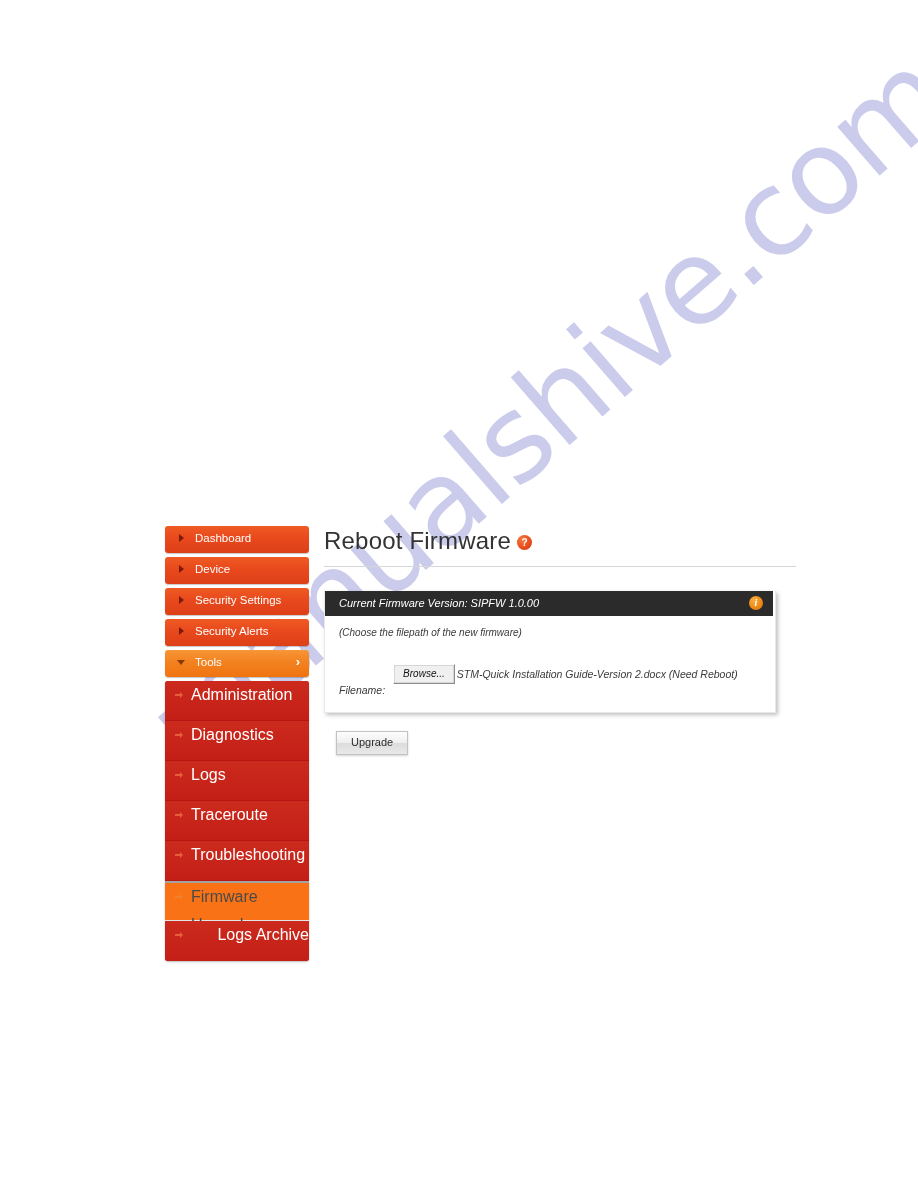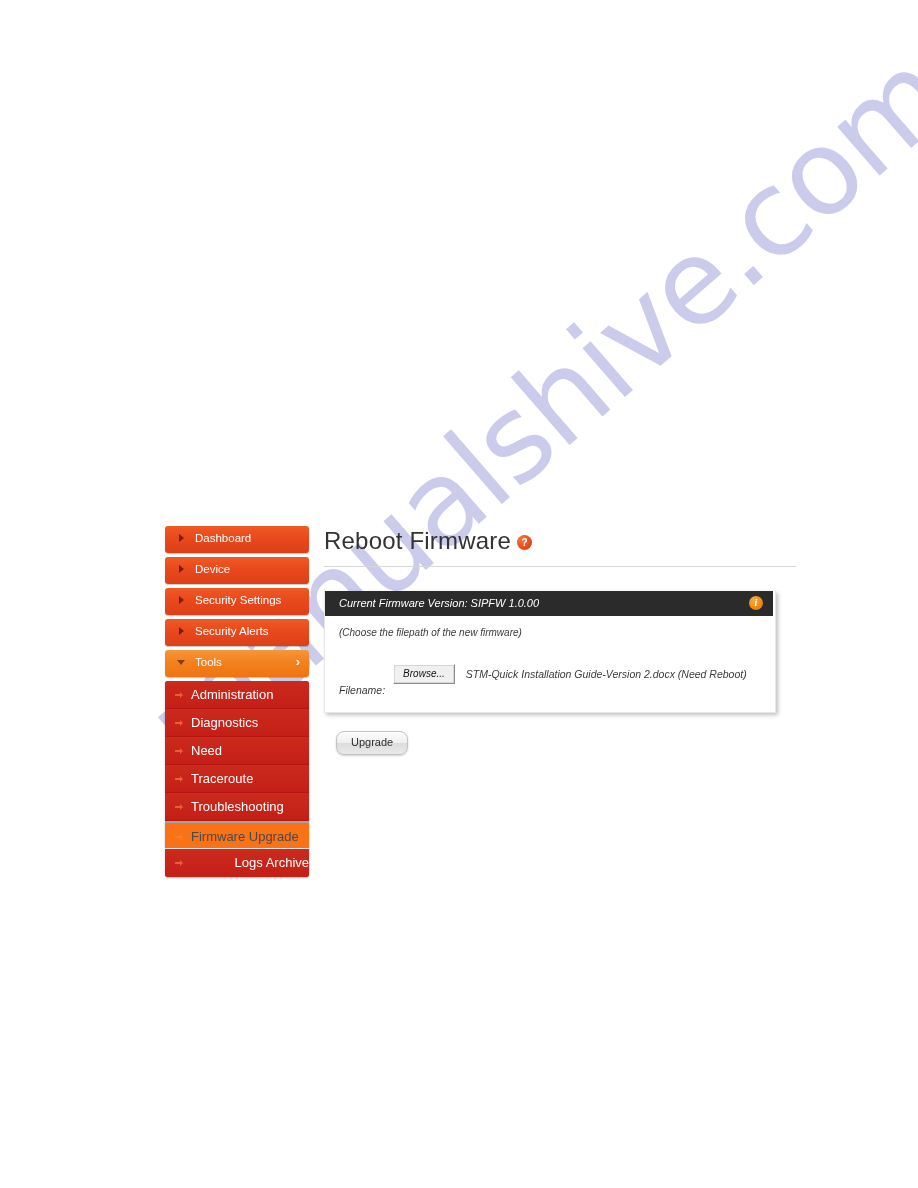--- a/index.html
+++ b/index.html
@@ -99,26 +99,26 @@
   .nav-main .label { position: relative; }
 
   .nav-sub-group {
     border-radius: 3px;
     overflow: hidden;
     box-shadow: 0 1px 2px rgba(0,0,0,.25);
     background: #c8211a;
   }
   .nav-sub {
     position: relative;
-    height: 28px;
+    height: 40px;
     line-height: 28px;
     background: linear-gradient(to bottom, #cc2a1d 0%, #c41f17 100%);
     border-bottom: 1px solid #b5160f;
     color: #ffffff;
-    font-size: 13px;
+    font-size: 16px;
     padding-left: 26px;
     box-sizing: border-box;
   }
   .nav-sub:last-child { border-bottom: none; text-align: right; }
   .nav-sub.selected {
     background: #f97316;
     color: #4a4a4a;
     border-bottom: 1px solid #e4e4e4;
     border-top: 2px solid #a3a3a3;
   }
@@ -239,32 +239,32 @@
     color: #111111;
     background: #f0f0f0;
     padding: 2px 9px 3px 9px;
     border: 1px solid #8d8d8d;
     border-top-color: #ffffff;
     border-left-color: #ffffff;
     box-shadow: inset 0 0 0 1px #d6d6d6;
     line-height: 13px;
     cursor: pointer;
   }
-  #fw-row .fname-value { margin-left: 11px; }
+  #fw-row .fname-value { margin-left: 2px; }
 
   #upgrade-button {
     position: relative;
     margin-top: 18px;
     margin-left: 12px;
     display: inline-block;
     font-size: 11px;
     color: #2b2b2b;
     background: linear-gradient(to bottom, #fdfdfd 0%, #efefef 48%, #dcdcdc 52%, #e9e9e9 100%);
     border: 1px solid #c2c2c2;
-    border-radius: 8px;
+    border-radius: 0;
     padding: 4px 14px 5px 14px;
     box-shadow: 0 1px 2px rgba(0,0,0,.18);
     cursor: pointer;
     line-height: 13px;
   }
 </style>
 </head>
 <body>
 
 <div id="watermark">
@@ -305,21 +305,21 @@
       <div class="nav-sub">
         <span class="sbullet"></span>
         <span>Administration</span>
       </div>
       <div class="nav-sub">
         <span class="sbullet"></span>
         <span>Diagnostics</span>
       </div>
       <div class="nav-sub">
         <span class="sbullet"></span>
-        <span>Need</span>
+        <span>Logs</span>
       </div>
       <div class="nav-sub">
         <span class="sbullet"></span>
         <span>Traceroute</span>
       </div>
       <div class="nav-sub">
         <span class="sbullet"></span>
         <span>Troubleshooting</span>
       </div>
       <div class="nav-sub selected">

